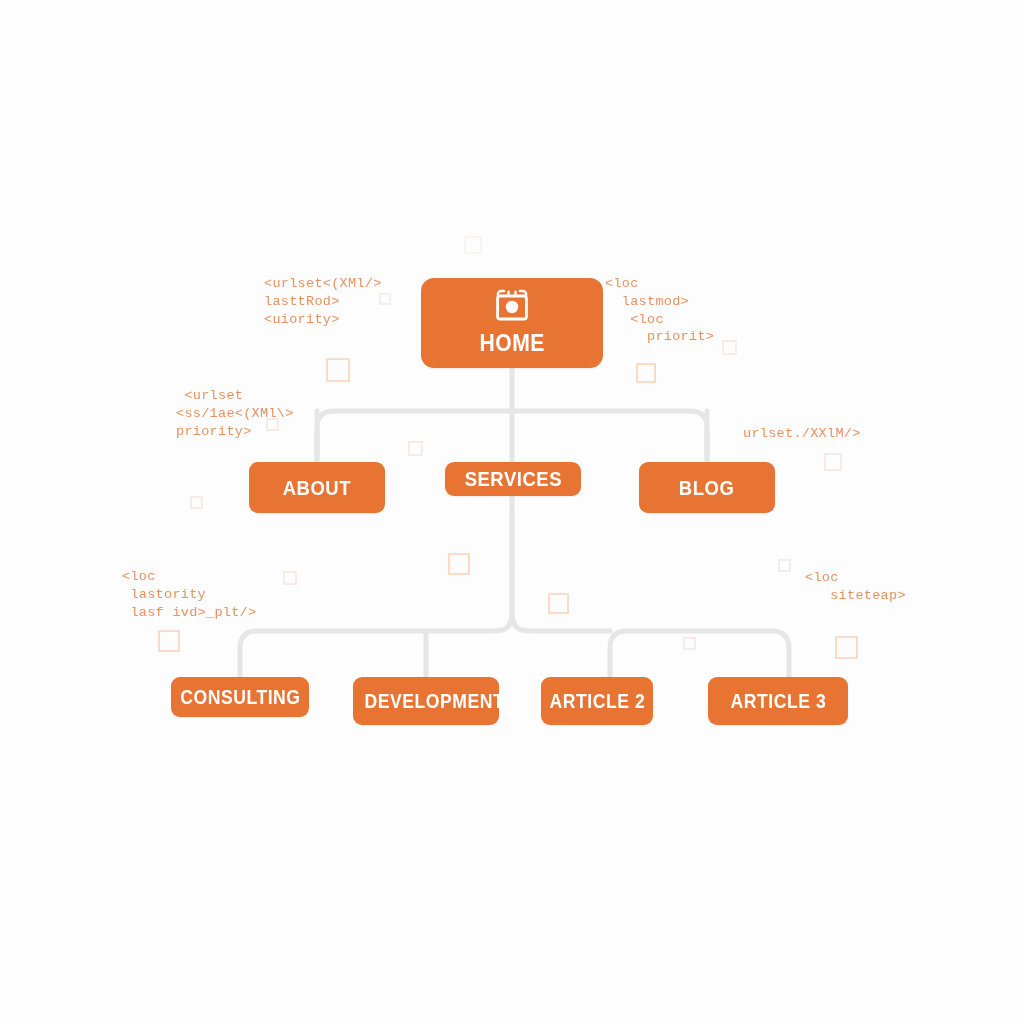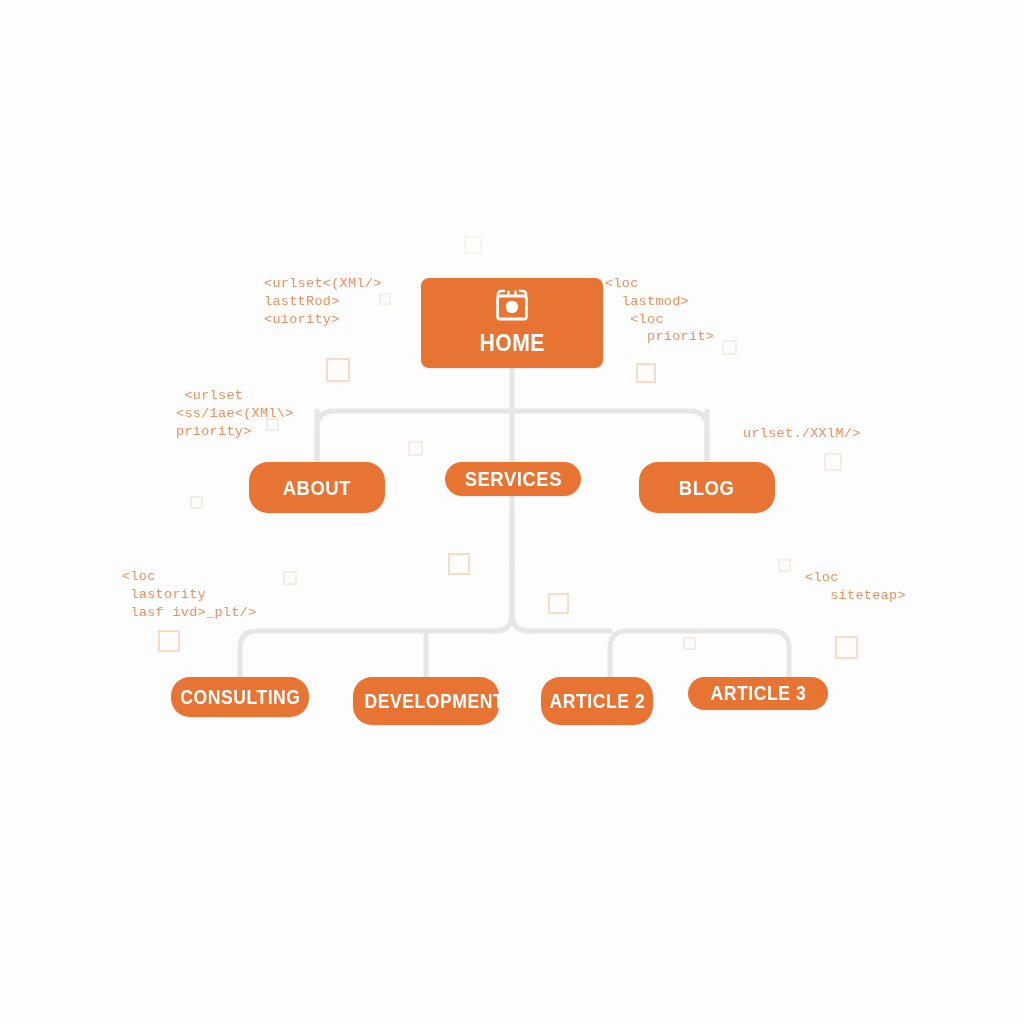--- a/index.html
+++ b/index.html
@@ -46,21 +46,21 @@
   
   .node {
     position: absolute;
     box-sizing: border-box;
     background: #e87434;
     color: #ffffff;
     display: flex;
     flex-direction: column;
     align-items: center;
     justify-content: center;
-    border-radius: 19px;
+    border-radius: 9px;
     font-family: "Liberation Sans", sans-serif;
     font-weight: bold;
     letter-spacing: 0.6px;
     text-align: center;
     box-shadow: 0 1px 2px rgba(0,0,0,0.06);
   }
   .node.root {
     border-radius: 13px;
     gap: 6px;
   }
@@ -139,21 +139,21 @@
   <div class="code-note" style="left:176px;top:343px;font-family:Liberation Mono, monospace;"> &lt;urlset
 &lt;ss/1ae&lt;(XMl\&gt;
 priority&gt;</div>
   <div class="code-note" style="left:743px;top:381px;">urlset./XXlM/&gt;</div>
   <div class="code-note" style="left:122px;top:524px;">&lt;loc
  lastority
  lasf ivd&gt;_plt/&gt;</div>
   <div class="code-note" style="left:805px;top:525px;">&lt;loc
    siteteap&gt;</div>
 
-  <div class="node root" style="left:421px;top:278px;width:182px;height:90px;border-radius:8px;">
+  <div class="node root" style="left:421px;top:278px;width:182px;height:90px;">
     <span class="node-icon">
       <svg width="38" height="34" viewBox="0 0 38 34" xmlns="http://www.w3.org/2000/svg">
         <path d="M5 7 V5 a3 3 0 0 1 3 -3 h3" fill="none" stroke="#ffffff" stroke-width="2.6" stroke-linecap="round"></path>
         <path d="M33 7 V5 a3 3 0 0 0 -3 -3 h-3" fill="none" stroke="#ffffff" stroke-width="2.6" stroke-linecap="round"></path>
         <line x1="15.5" y1="2.8" x2="15.5" y2="4.6" stroke="#ffffff" stroke-width="2.6" stroke-linecap="round"></line>
         <line x1="22.5" y1="2.8" x2="22.5" y2="4.6" stroke="#ffffff" stroke-width="2.6" stroke-linecap="round"></line>
         <rect x="4.6" y="7" width="28.8" height="23" rx="2.6" fill="none" stroke="#ffffff" stroke-width="2.8"></rect>
         <circle cx="19" cy="18" r="6.2" fill="#ffffff"></circle>
       </svg>
     </span>
@@ -172,17 +172,17 @@
 
   <div class="node level3" style="left:171px;top:677px;width:138px;height:40px;">
     <span class="label">CONSULTING</span>
   </div>
   <div class="node level3" style="left:353px;top:677px;width:146px;height:48px;padding-left:16px;">
     <span class="label">DEVELOPMENT</span>
   </div>
   <div class="node level3" style="left:541px;top:677px;width:112px;height:48px;justify-content:center;">
     <span class="label">ARTICLE 2</span>
   </div>
-  <div class="node level3" style="left:688px;top:677px;width:140px;height:33px;">
+  <div class="node level3" style="left:708px;top:677px;width:140px;height:48px;">
     <span class="label">ARTICLE 3</span>
   </div>
 
 </div>
 
 </body></html>

